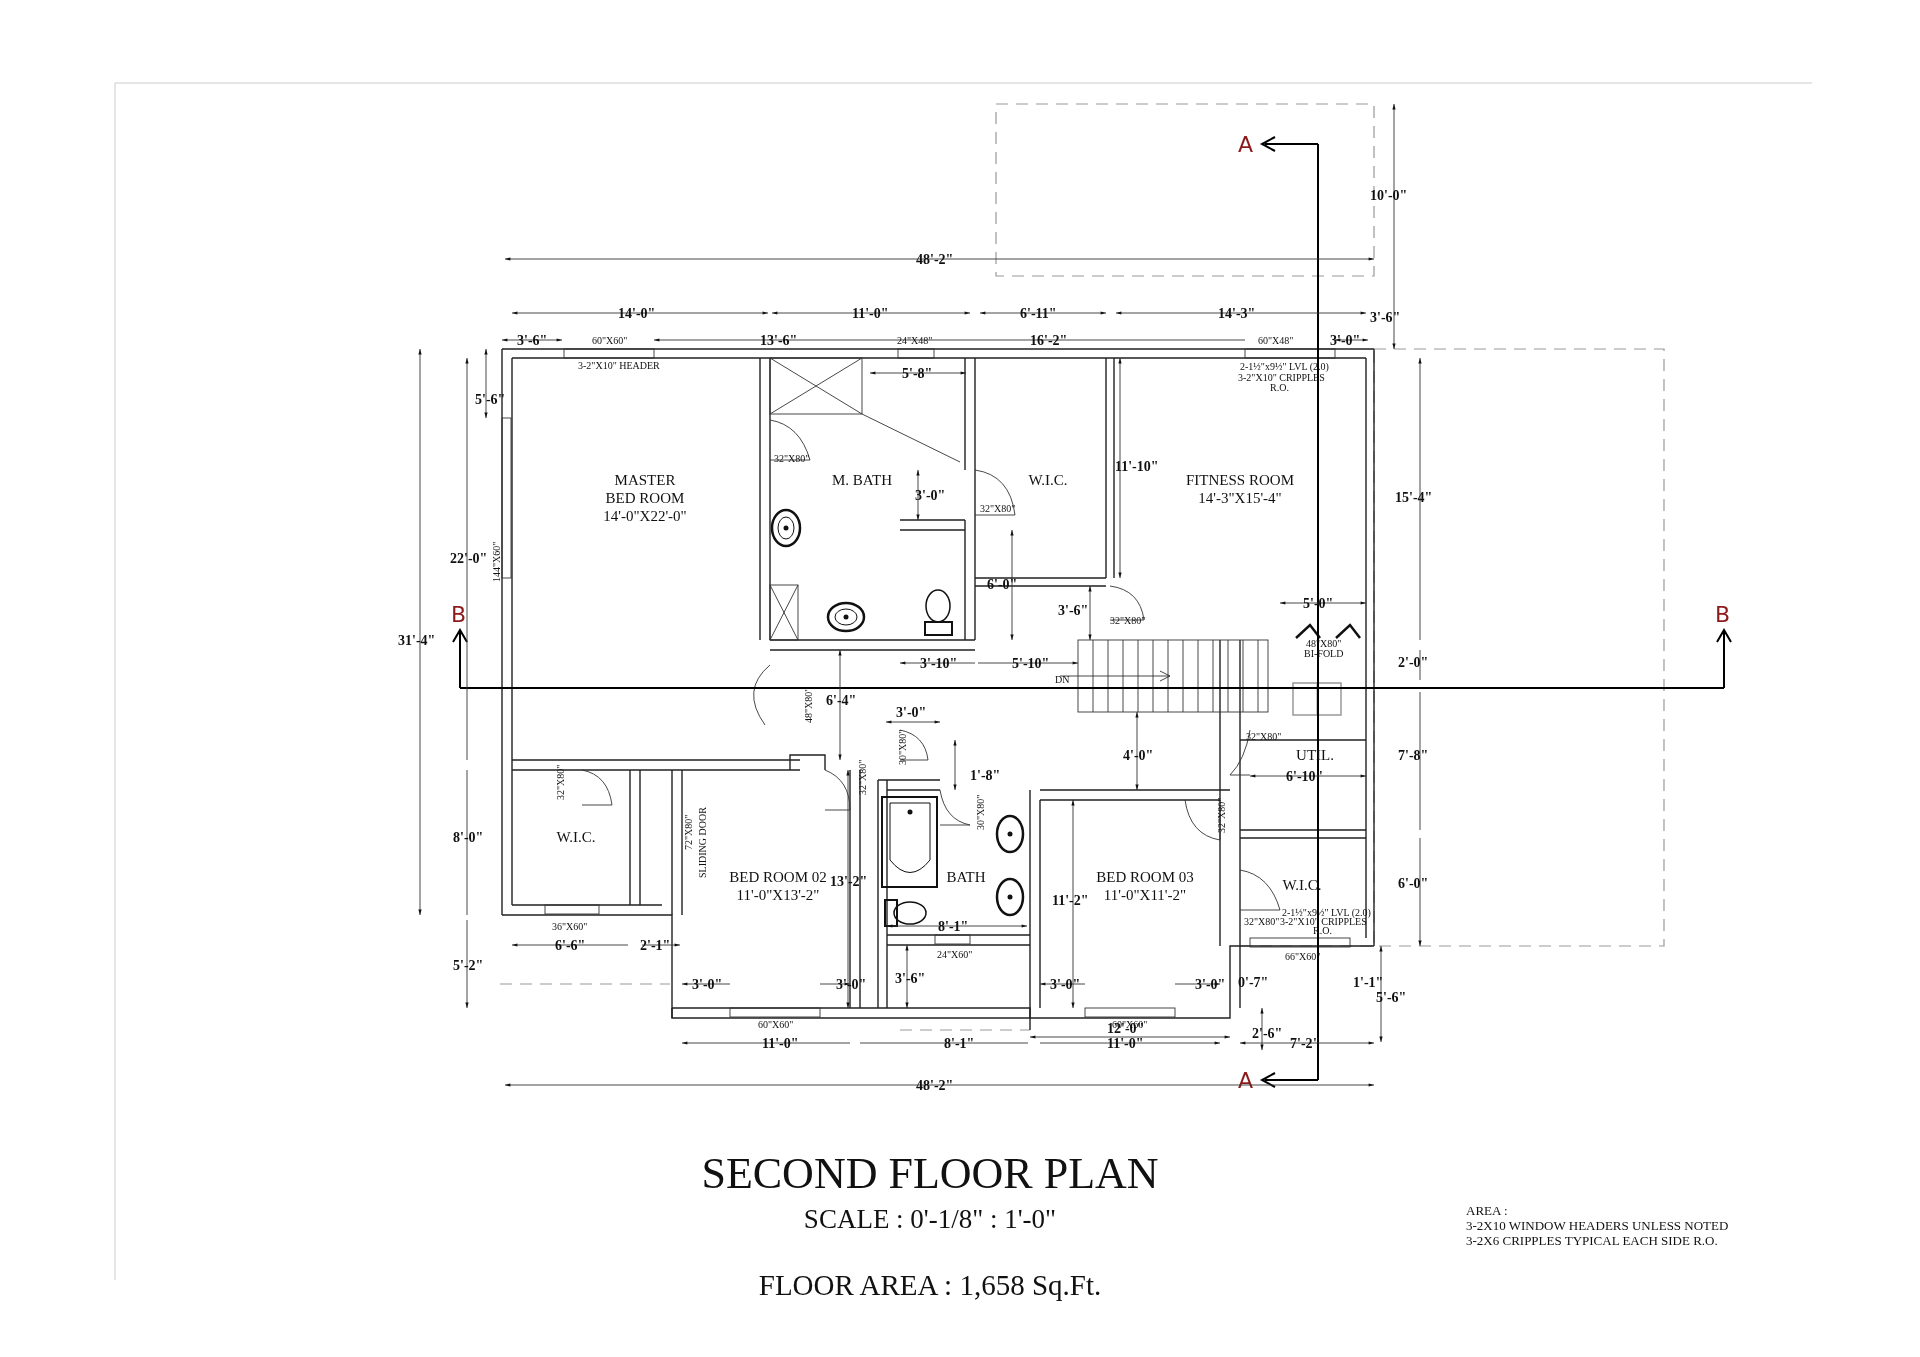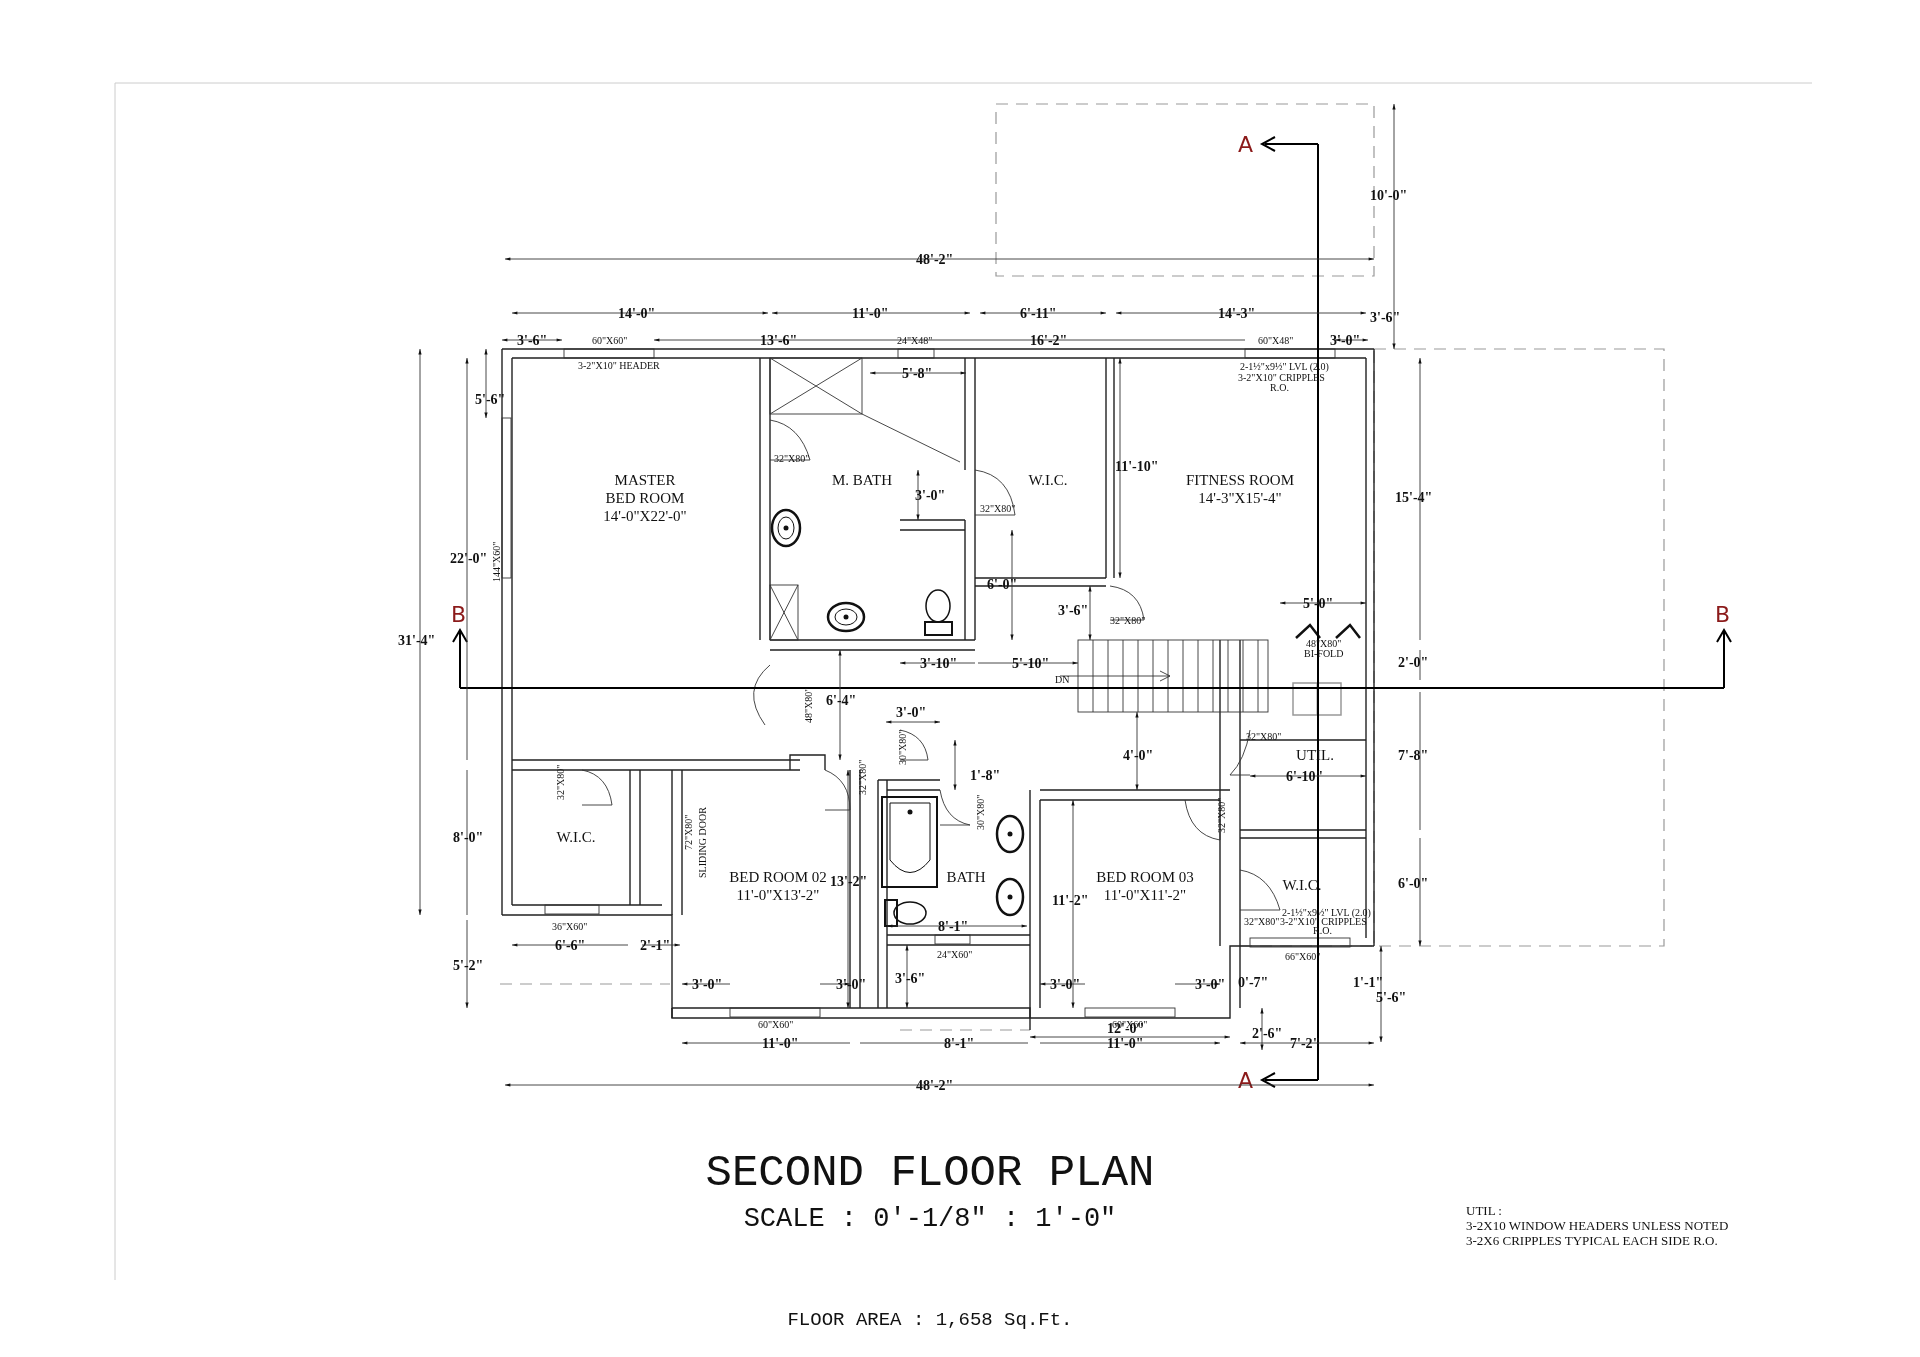--- a/index.html
+++ b/index.html
@@ -2,24 +2,24 @@
 <html><head>
 <meta charset="utf-8">
 <style>
   html,body{margin:0;padding:0;background:#ffffff;}
   body{width:1920px;height:1357px;position:relative;overflow:hidden;font-family:"Liberation Serif","DejaVu Serif",serif;}
   #sheet{position:absolute;left:0;top:0;width:1920px;height:1357px;}
   svg text{font-family:"Liberation Serif","DejaVu Serif",serif;fill:#111;}
   .dim{font-size:14px;font-weight:bold;}
   .win{font-size:10px;}
   .room{font-size:15px;}
-  .title{position:absolute;left:0;width:1860px;text-align:center;color:#111;font-family:Liberation Mono, monospace;}
+  .title{position:absolute;left:0;width:1860px;text-align:center;color:#111;font-family:Liberation Serif, serif;}
   #t1{top:1148px;font-size:44px;}
   #t2{top:1204px;font-size:27px;}
-  #t3{top:1309px;font-size:19px;}
+  #t3{top:1269px;font-size:29px;}
   #note{position:absolute;left:1466px;top:1203px;font-size:13px;line-height:15px;color:#111;font-family:"Liberation Serif","DejaVu Serif",serif;}
   .wall{fill:none;stroke:#222;stroke-width:1.4;}
   .thin{fill:none;stroke:#333;stroke-width:0.9;}
   .dash{fill:none;stroke:#999;stroke-width:1.2;stroke-dasharray:12 8;}
   .sec{fill:none;stroke:#000;stroke-width:2;}
   .secl{font-family:"DejaVu Sans","Liberation Sans",sans-serif;font-size:22px;fill:#8b1a1a;}
   .frame{fill:none;stroke:#ccc;stroke-width:1;}
 </style>
 </head>
 <body>
@@ -300,16 +300,16 @@
     <text class="room" x="1302" y="890" text-anchor="middle">W.I.C.</text>
   </g>
 </svg>
 </div>
 
 <div class="title" id="t1">SECOND FLOOR PLAN</div>
 <div class="title" id="t2">SCALE : 0'-1/8" : 1'-0"</div>
 <div class="title" id="t3">FLOOR AREA : 1,658 Sq.Ft.</div>
 
 <div id="note">
-  <div>UTIL :</div>
+  <div>AREA :</div>
   <div>3-2X10 WINDOW HEADERS UNLESS NOTED</div>
   <div>3-2X6 CRIPPLES TYPICAL EACH SIDE R.O.</div>
 </div>
 
 </body></html>

